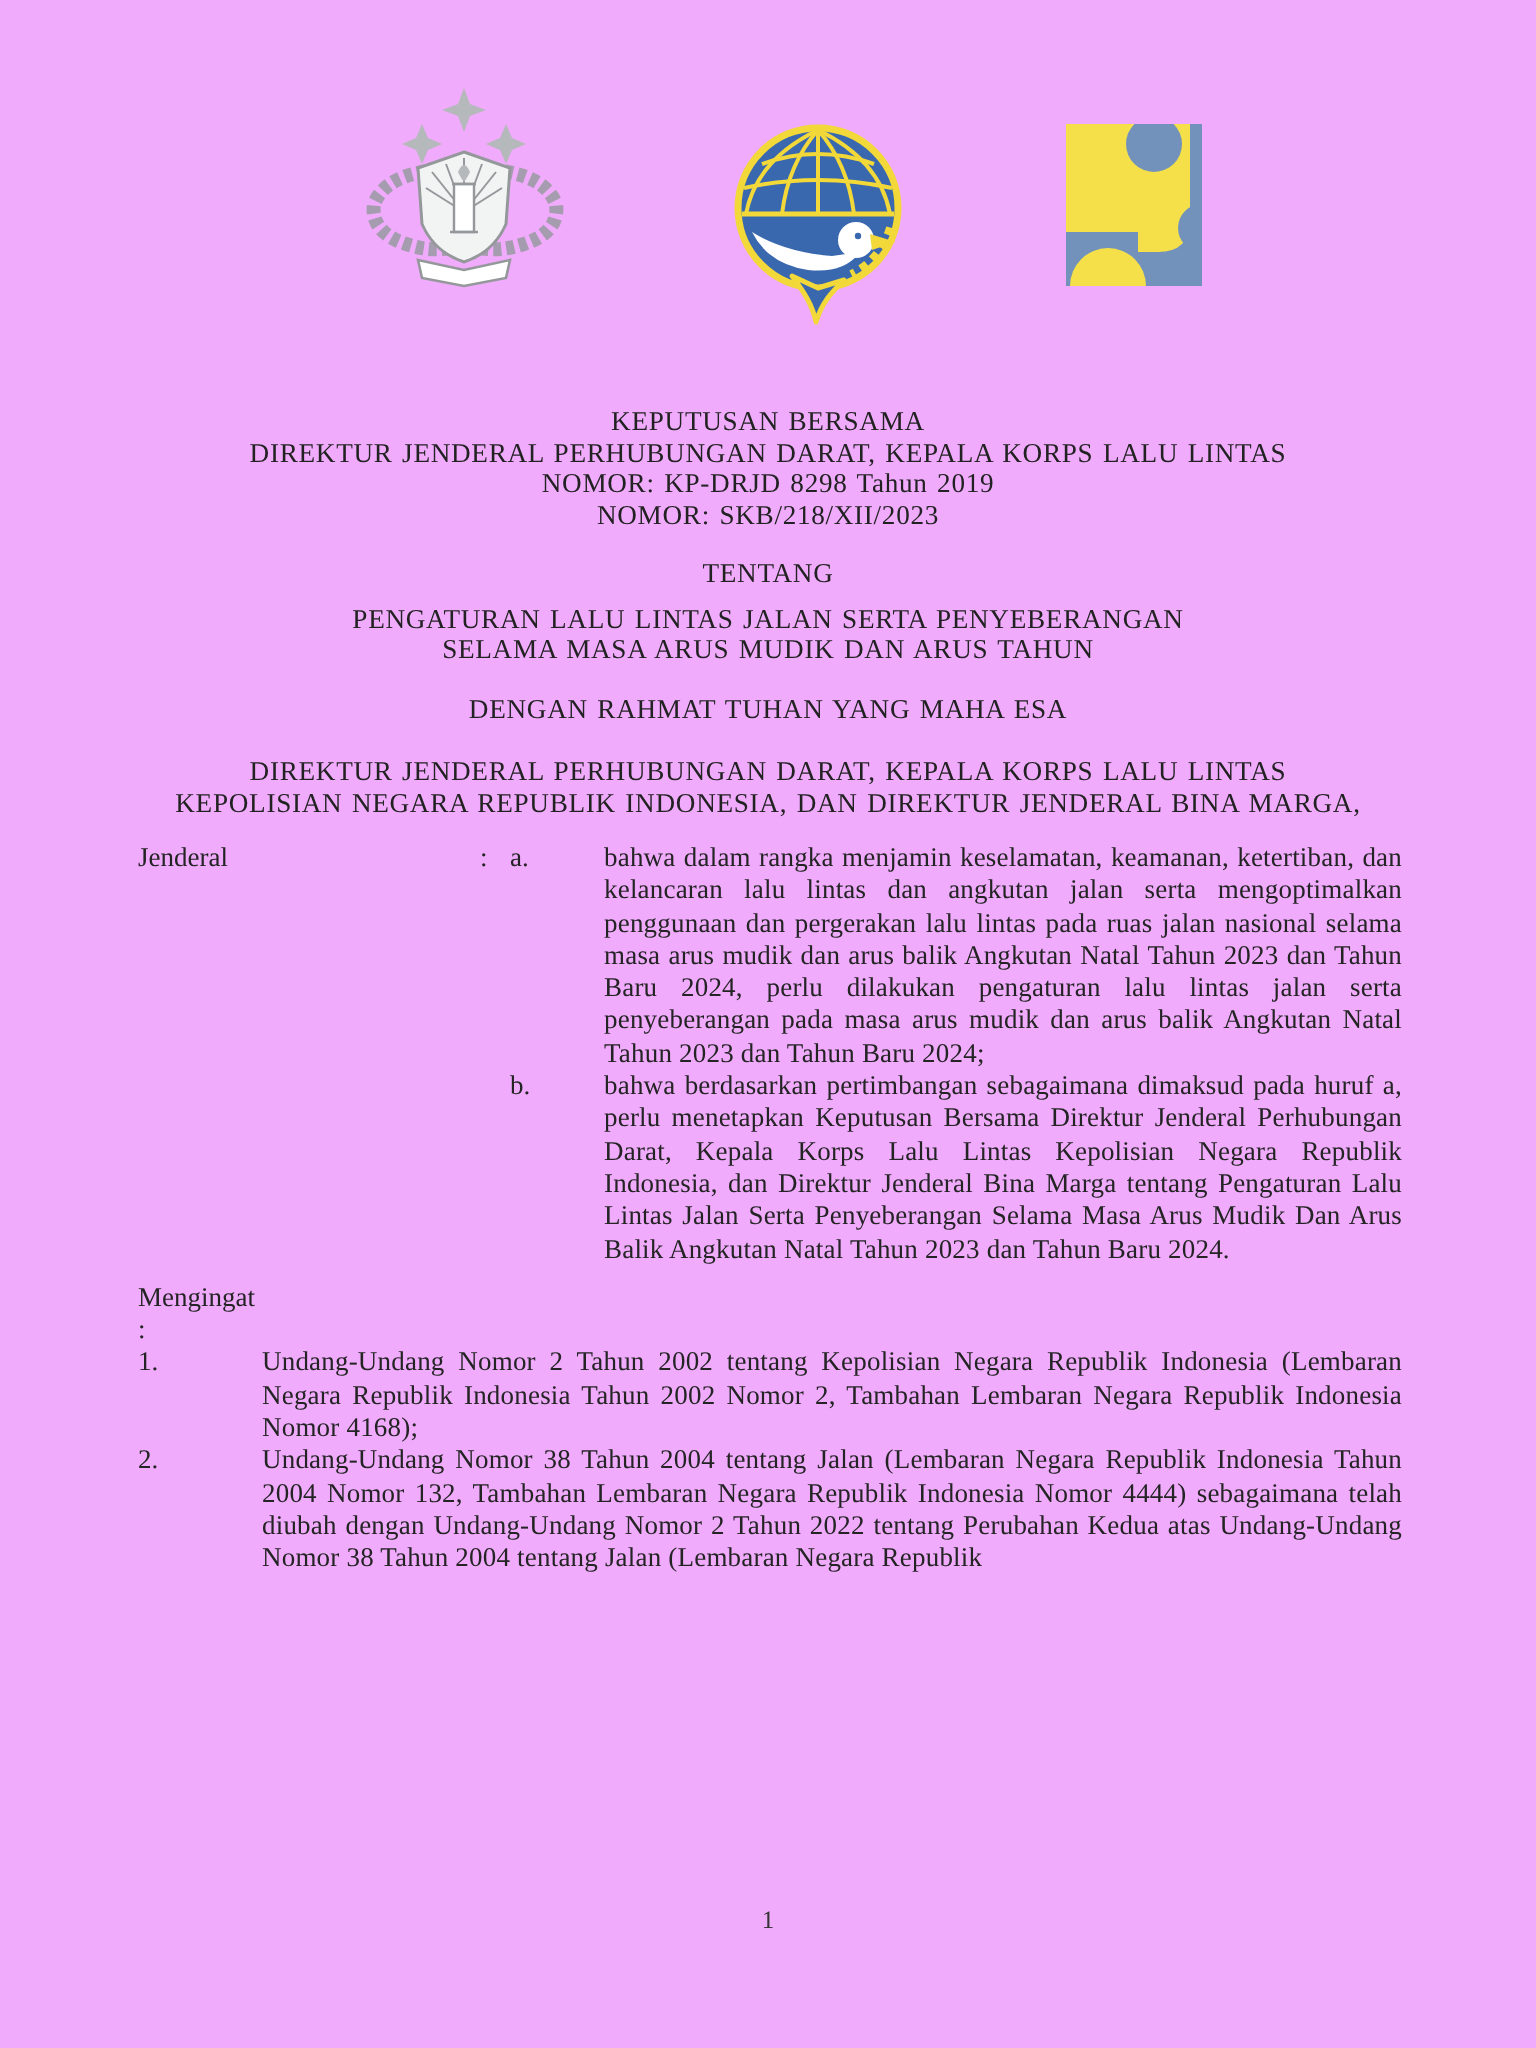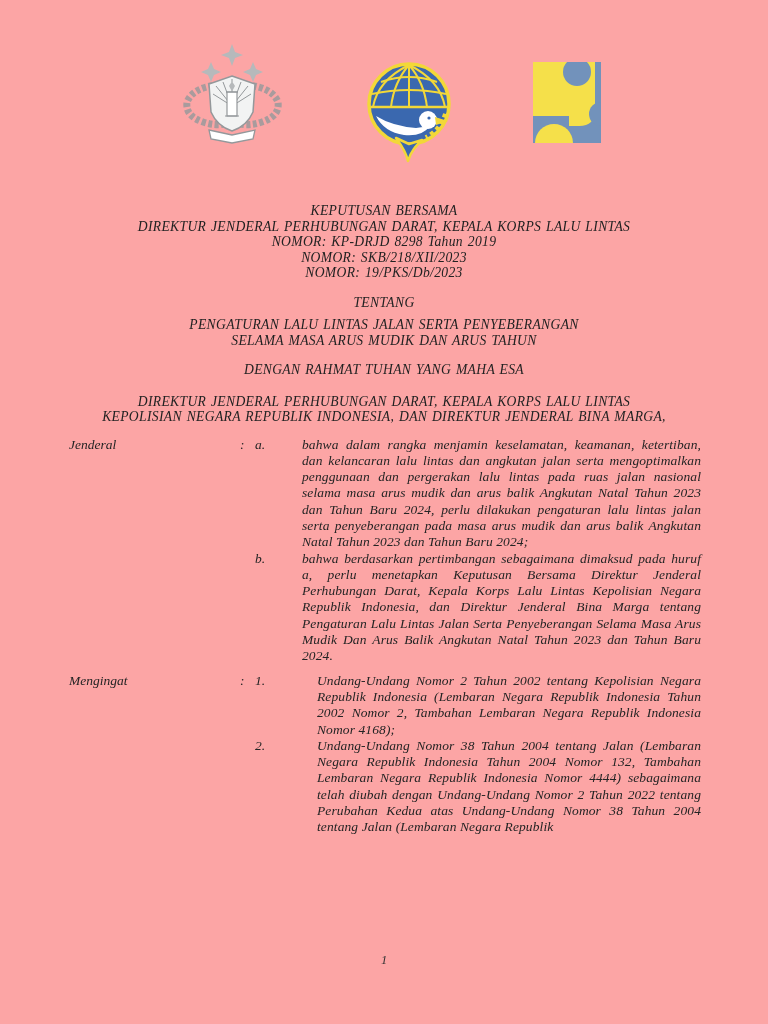--- a/index.html
+++ b/index.html
@@ -6,23 +6,22 @@
   html, body { background: #ffffff; }
   body {
     width: 768px; height: 1024px;
     font-family: "Liberation Serif", "DejaVu Serif", serif;
     color: #262626;
     -webkit-font-smoothing: antialiased;
   }
   .page {
     position: relative;
     width: 768px; height: 1024px;
-    background: #fca5a5;
+    background: #f0abfc;
     overflow: hidden;
-    font-style: italic;
   }
 
   
   .logo-header { position: relative; height: 203px; }
   .logo { position: absolute; }
   .logo-polri    { left: 175px; top: 42px; width: 115px; height: 106px; }
   .logo-kemenhub { left: 356px; top: 60px; width: 106px; height: 105px; }
   .logo-pupr     { left: 533px; top: 62px; width: 68px;  height: 81px;  }
 
   
@@ -42,21 +41,21 @@
   
   .clause {
     display: flex;
     align-items: flex-start;
     padding: 0 67px 0 69px;
     font-size: 13.5px;
     line-height: 16.3px;
     color: #242424;
   }
   .clause.menimbang { margin-top: 12px; }
-  .clause.mengingat { margin-top: 8px; }
+  .clause.mengingat { margin-top: 8px; flex-direction: column; }
   .clause .label { width: 171px; flex: none; }
   .clause .colon { width: 15px;  flex: none; }
   .clause .items { flex: 1; min-width: 0; }
   .item { display: flex; align-items: flex-start; }
   .item .marker { flex: none; }
   .menimbang .item .marker { width: 15px; }
   .mengingat .item .marker { width: 30px; }
   .item .text {
     flex: 1; min-width: 0;
     text-align: justify;
@@ -132,21 +131,20 @@
       <circle cx="68" cy="52" r="12" fill="#7292bb"></circle>
       <path d="M2 81 A19 19 0 0 1 40 81 Z" fill="#f5e04a"></path>
     </svg>
   </div>
 
   <div>
     <div class="t-line">KEPUTUSAN BERSAMA</div>
     <div class="t-line">DIREKTUR JENDERAL PERHUBUNGAN DARAT, KEPALA KORPS LALU LINTAS</div>
     <div class="t-line">NOMOR: KP-DRJD 8298 Tahun 2019</div>
     <div class="t-line">NOMOR: SKB/218/XII/2023</div>
-    <div class="t-line">NOMOR: 19/PKS/Db/2023</div>
     <div class="sp14"></div>
     <div class="t-line">TENTANG</div>
     <div class="sp7"></div>
     <div class="t-line">PENGATURAN LALU LINTAS JALAN SERTA PENYEBERANGAN</div>
     <div class="t-line">SELAMA MASA ARUS MUDIK DAN ARUS TAHUN</div>
     <div class="sp14"></div>
     <div class="t-line">DENGAN RAHMAT TUHAN YANG MAHA ESA</div>
     <div class="sp16"></div>
     <div class="t-line">DIREKTUR JENDERAL PERHUBUNGAN DARAT, KEPALA KORPS LALU LINTAS</div>
     <div class="t-line">KEPOLISIAN NEGARA REPUBLIK INDONESIA, DAN DIREKTUR JENDERAL BINA MARGA,</div>

